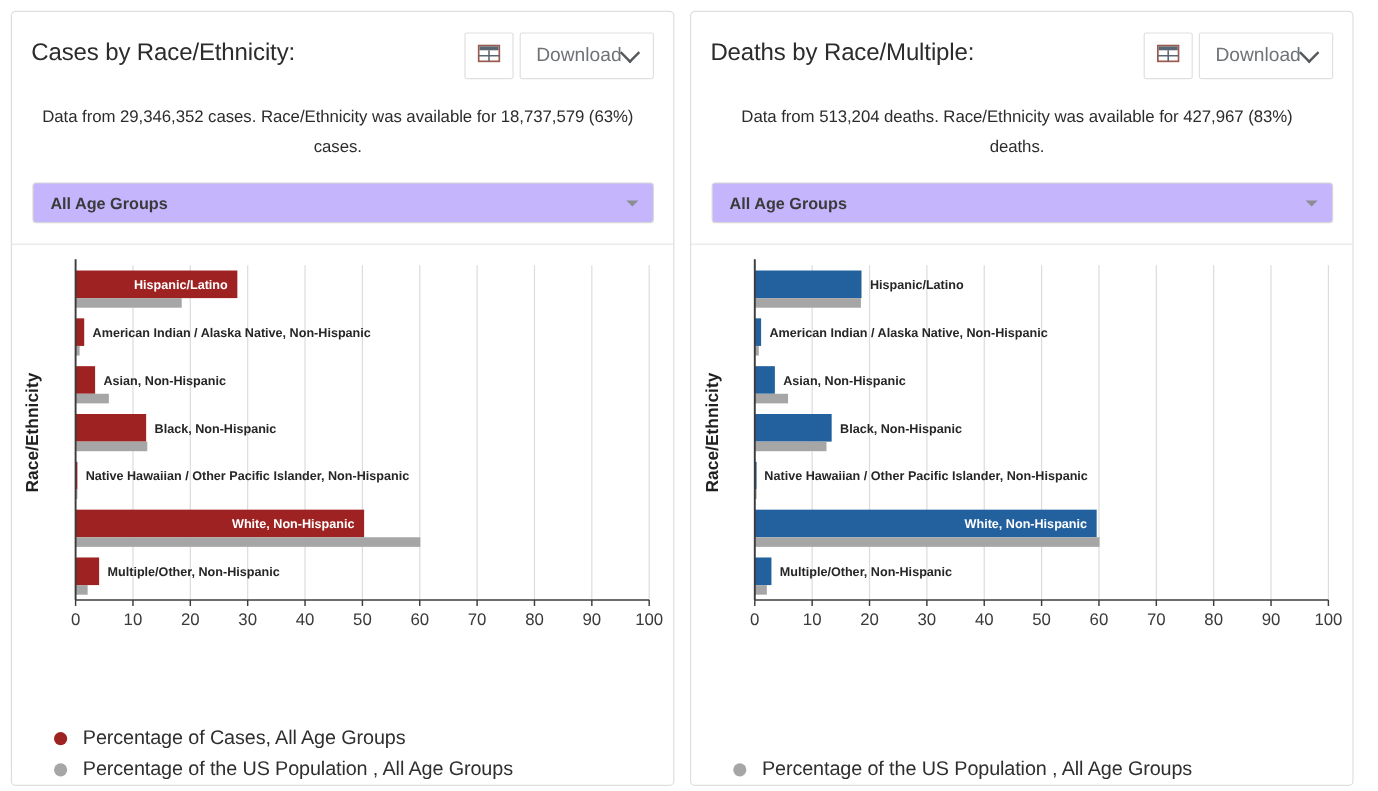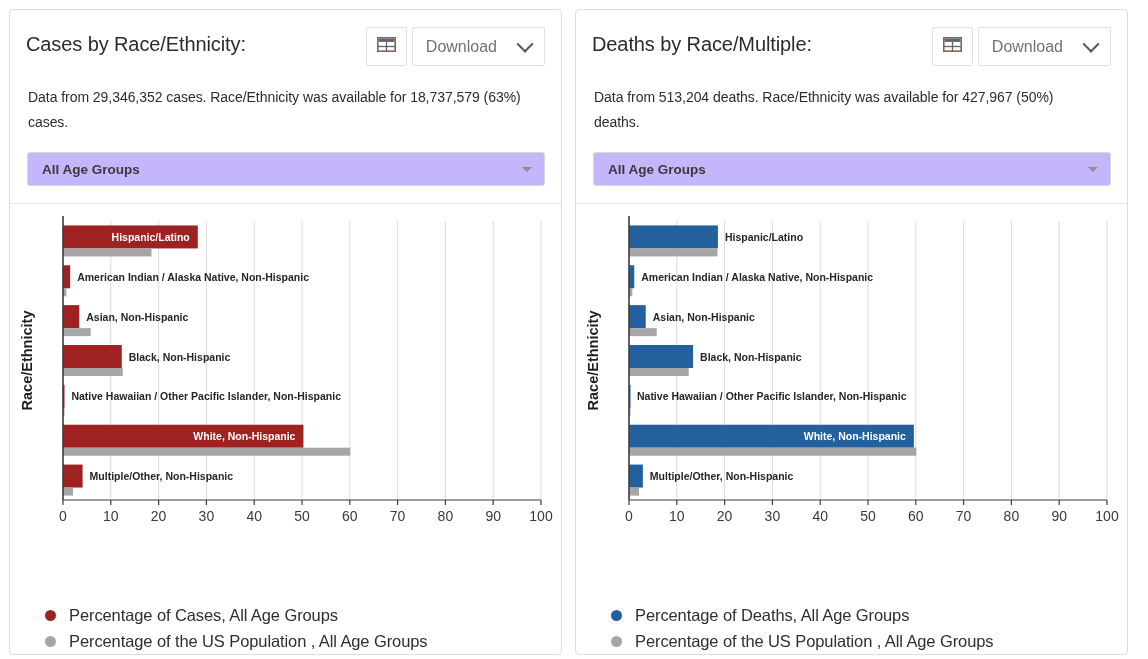--- a/index.html
+++ b/index.html
@@ -17,20 +17,21 @@
     -webkit-font-smoothing: antialiased;
   }
 
   .page {
     width: 1148px;
     height: 659px;
     display: flex;
     gap: 13px;
     padding: 9px 8px 0 9px;
     box-sizing: border-box;
+    text-align: center;
   }
 
   .panel {
     width: 553px;
     background: #ffffff;
     border: 1px solid #dedede;
     border-radius: 4px;
     box-sizing: border-box;
     display: flex;
     flex-direction: column;
@@ -73,21 +74,21 @@
   }
   .download-btn {
     height: 39px;
     min-width: 100px;
     border: 1px solid #e0e0e0;
     background: #ffffff;
     border-radius: 2px;
     display: flex;
     align-items: center;
     justify-content: center;
-    gap: 22px;
+    gap: 1px;
     padding: 0 13px;
     cursor: pointer;
     box-sizing: border-box;
   }
   .download-label {
     font-size: 16px;
     color: #6f7276;
     font-weight: 400;
     white-space: nowrap;
   }
@@ -294,21 +295,21 @@
             </svg>
           </span>
         </div>
         <div class="download-btn">
           <span class="download-label">Download</span>
           <span class="chev"></span>
         </div>
       </div>
     </div>
 
-    <div class="summary">Data from 513,204 deaths. Race/Ethnicity was available for 427,967 (50%) deaths.</div>
+    <div class="summary">Data from 513,204 deaths. Race/Ethnicity was available for 427,967 (83%) deaths.</div>
 
     <div class="select-wrap">
       <span class="select-value">All Age Groups</span>
       <span class="caret-down"></span>
     </div>
 
     <div class="chart-divider"></div>
 
     <div class="chart-area">
       <svg class="chart-svg" id="chart-1" width="553" height="330" viewBox="0 0 553 330">
@@ -366,23 +367,19 @@
           <line x1="483.2" y1="296" x2="483.2" y2="301" stroke="#3c3c3c" stroke-width="1.2"></line>
           <text x="483.2" y="317" text-anchor="middle" fill="#3a3a3a" font-size="14" font-family="&quot;Liberation Sans&quot;, sans-serif">90</text>
           <line x1="531" y1="296" x2="531" y2="301" stroke="#3c3c3c" stroke-width="1.2"></line>
           <text x="531" y="317" text-anchor="middle" fill="#3a3a3a" font-size="14" font-family="&quot;Liberation Sans&quot;, sans-serif">100</text>
           <text x="0" y="0" text-anchor="middle" fill="#1f1f1f" font-size="14.5" font-weight="700" font-family="&quot;Liberation Sans&quot;, sans-serif" transform="translate(22,156.5) rotate(-90)">Race/Ethnicity</text>
         </svg>
     </div>
 
     <div class="legend">
       <div class="legend-row">
-        <span class="legend-dot" style="background:#22609E"></span>
-        <span class="legend-text">Percentage of Deaths, All Age Groups</span>
-      </div>
-      <div class="legend-row">
         <span class="legend-dot" style="background:#A6A6A6"></span>
         <span class="legend-text">Percentage of the US Population , All Age Groups</span>
       </div>
     </div>
   </div>
 
 </div>
 
 </body></html>

